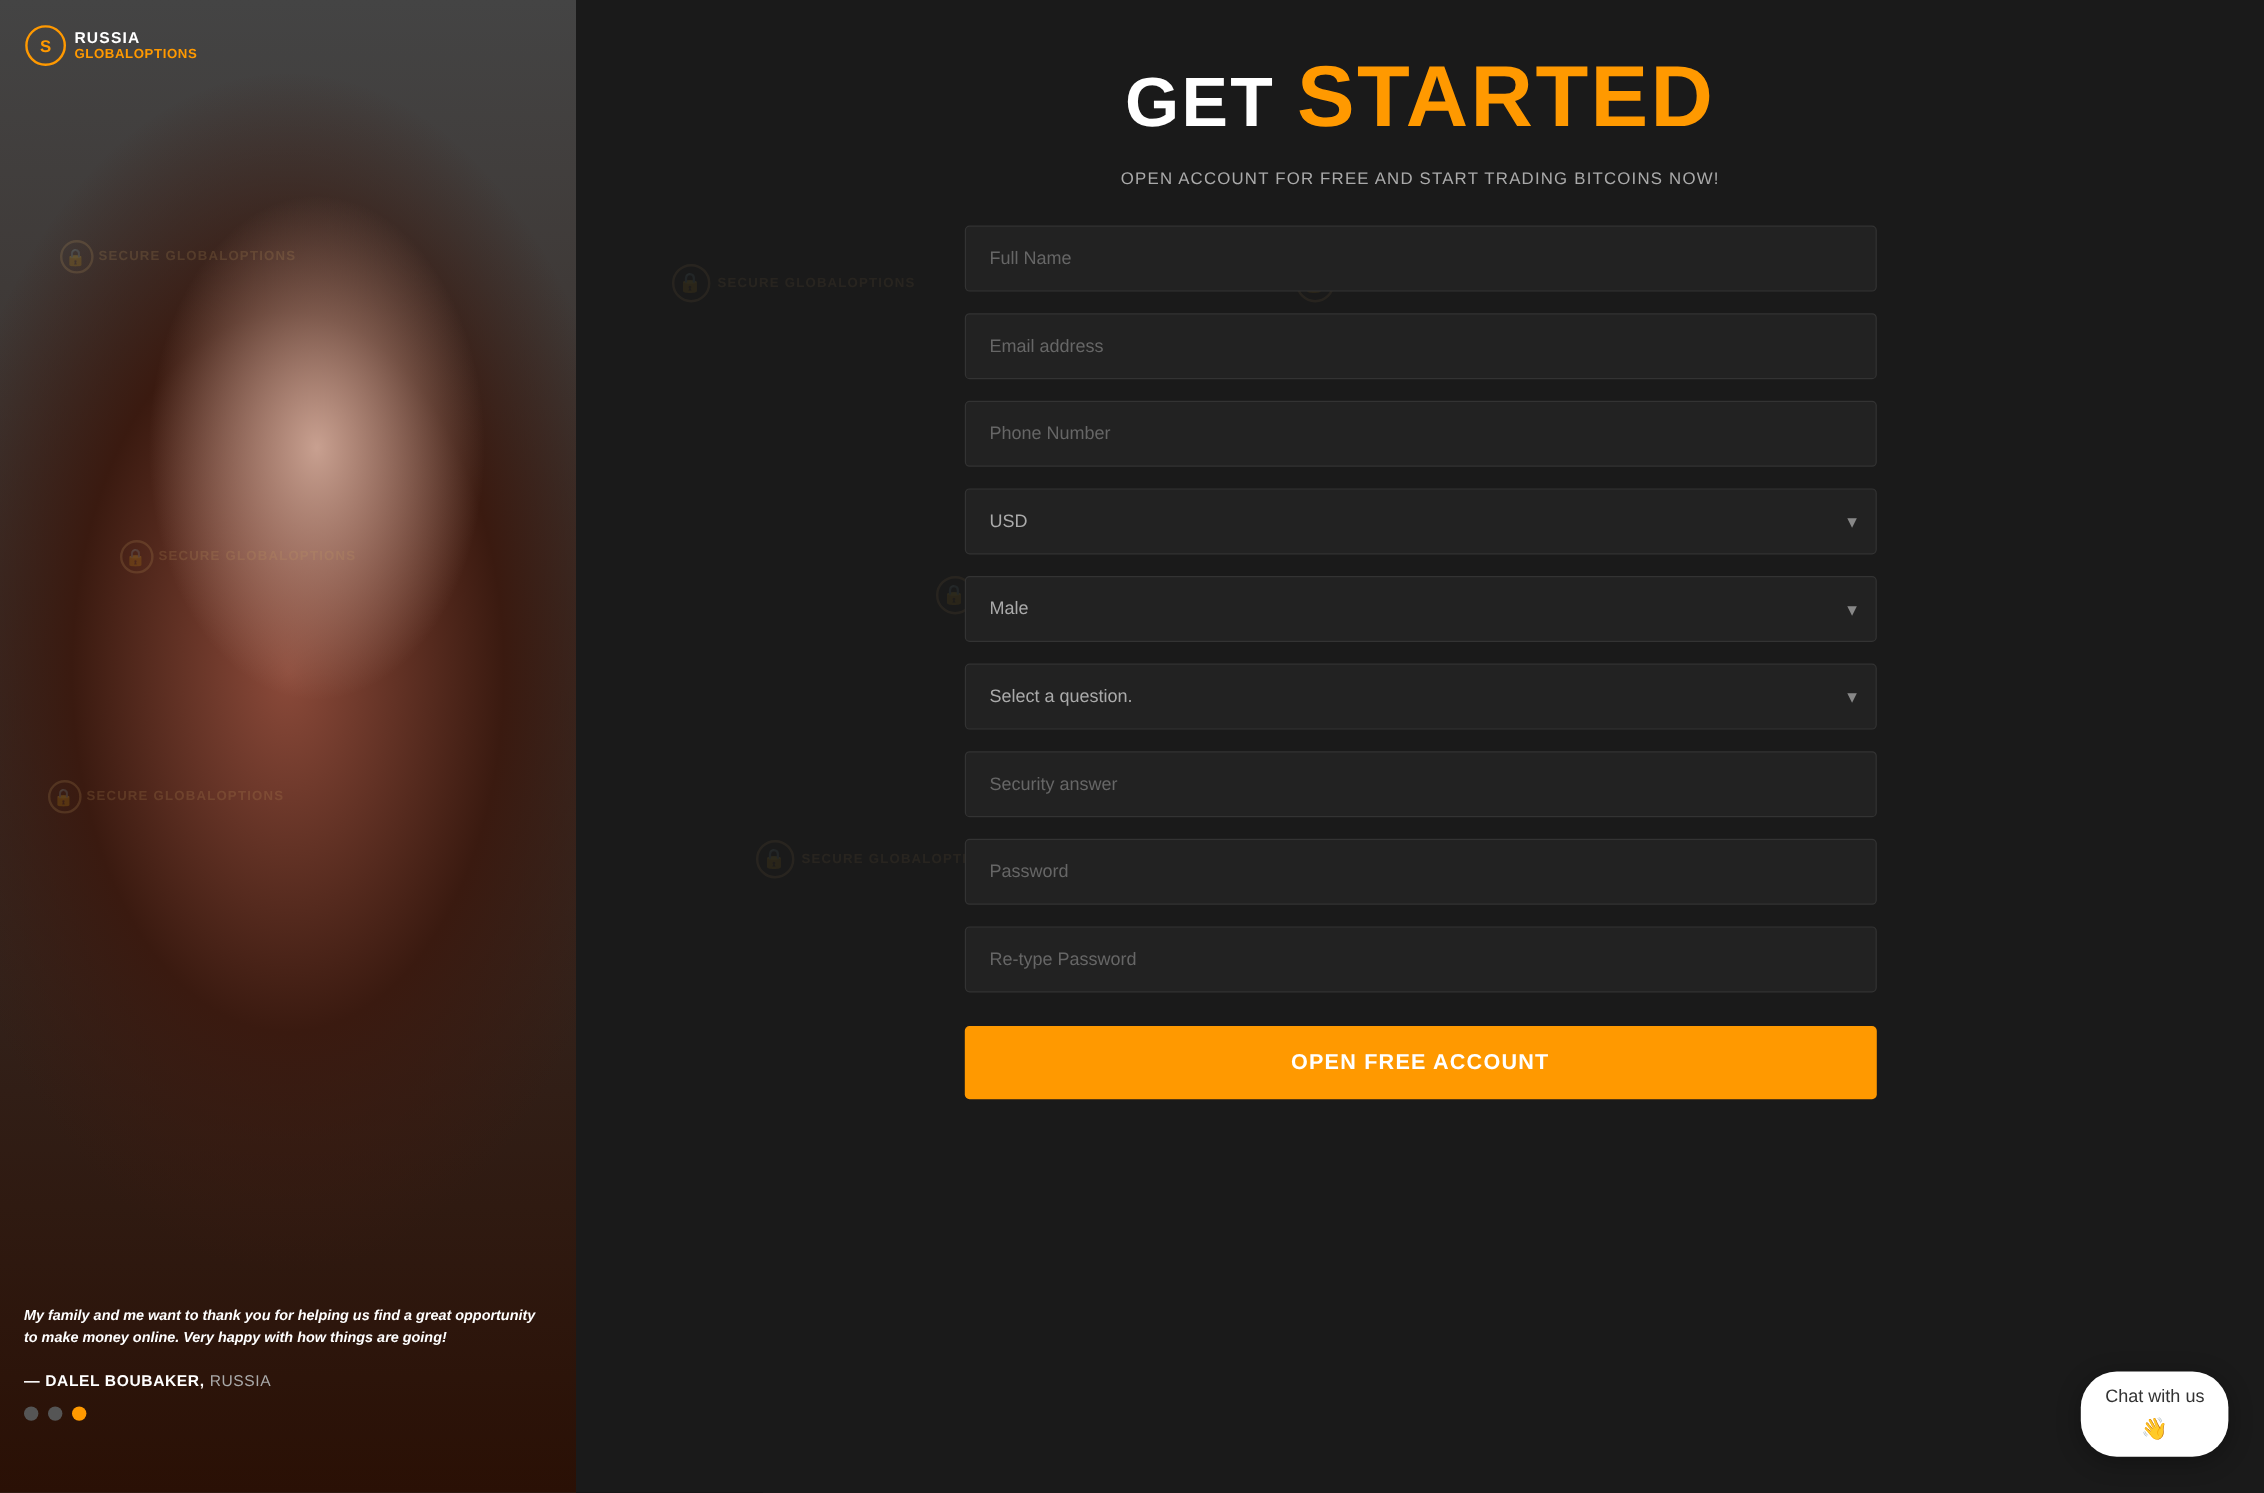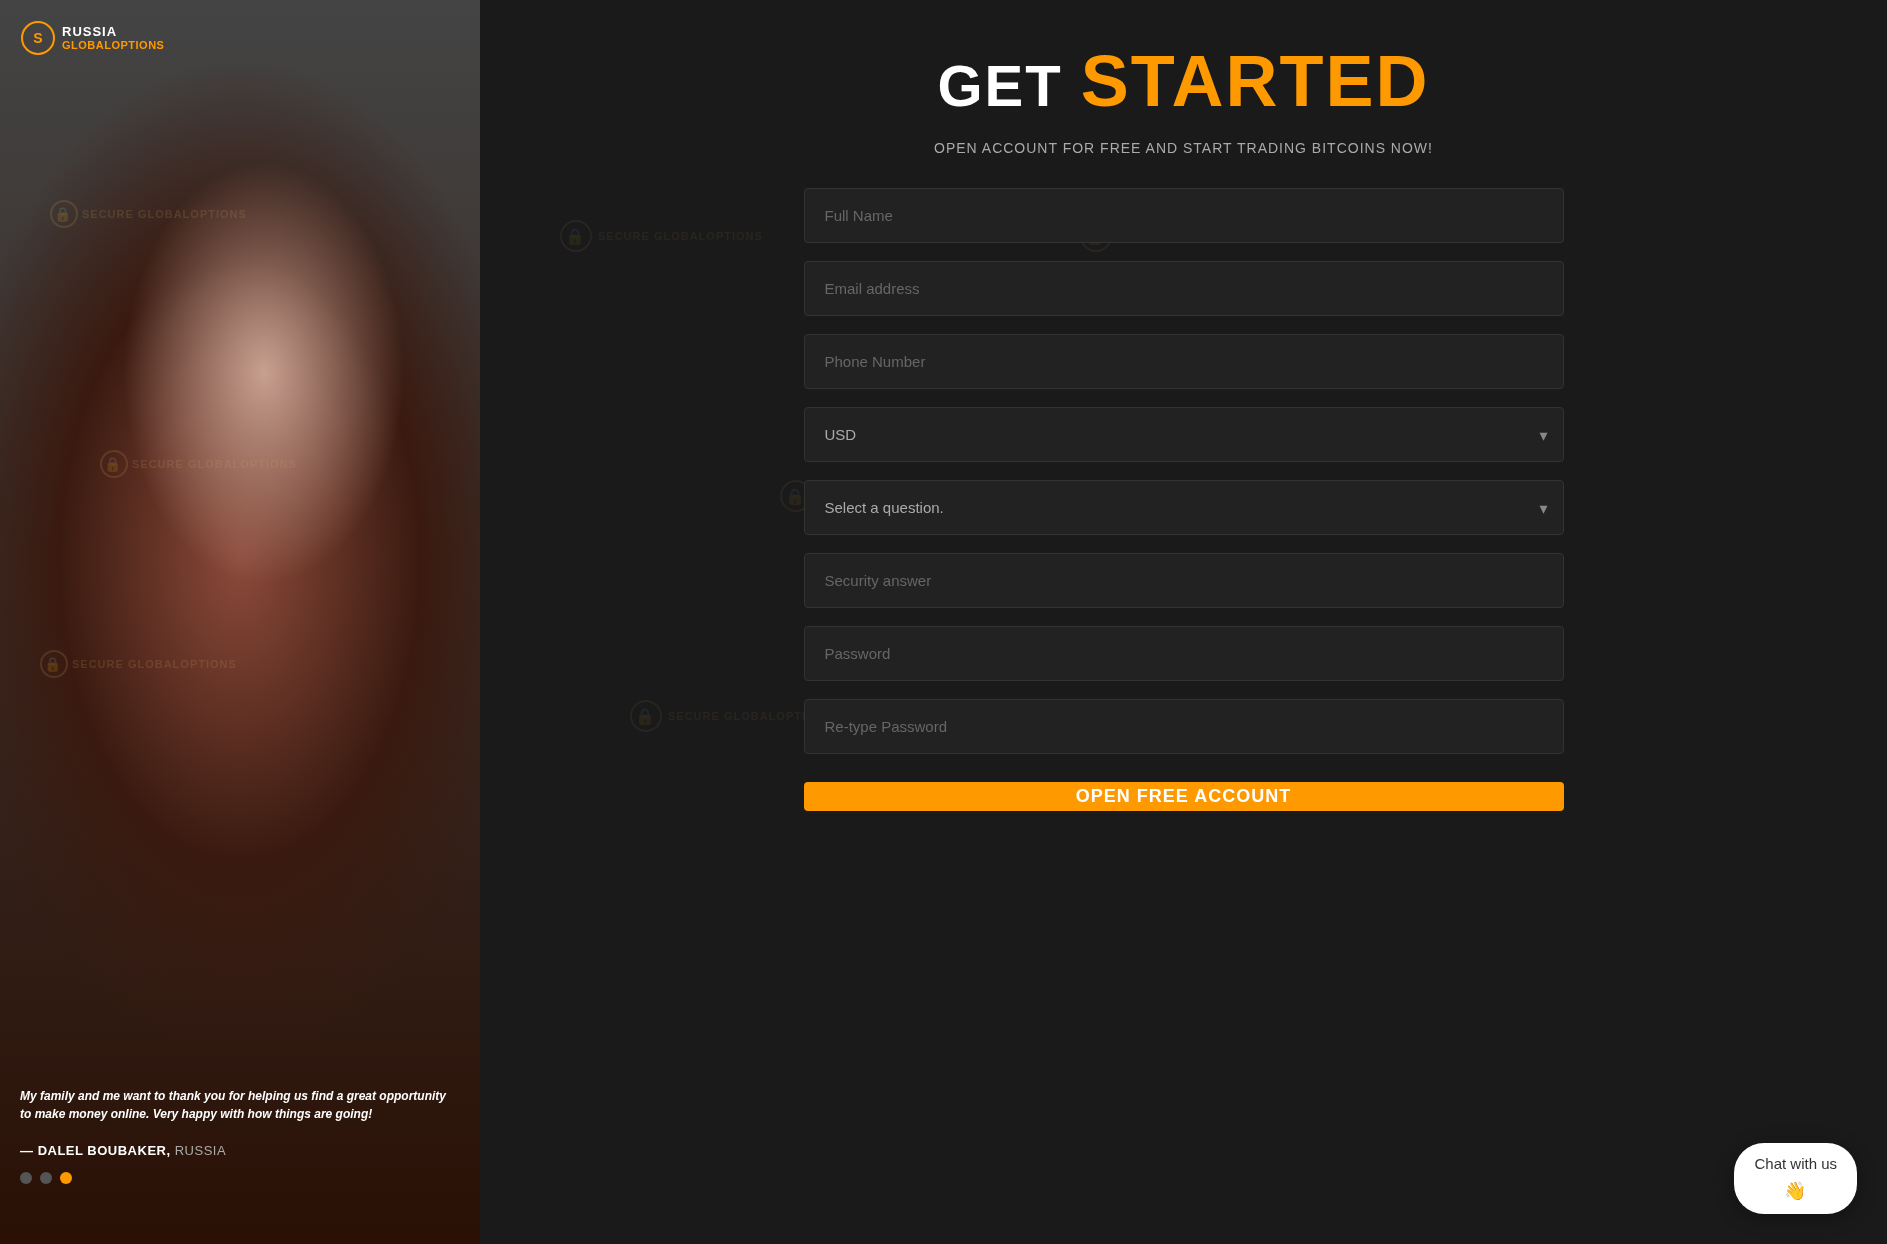--- a/index.html
+++ b/index.html
@@ -255,21 +255,21 @@
       padding-right: 40px;
       color: #aaa;
     }
     .submit-btn {
       width: 100%;
       background: #f90;
       color: #fff;
       font-size: 18px;
       font-weight: bold;
       text-transform: uppercase;
-      padding: 4px;
+      padding: 20px;
       border: none;
       border-radius: 4px;
       cursor: pointer;
       letter-spacing: 1px;
       margin-top: 10px;
     }
 
     
     .chat-widget {
       position: fixed;
@@ -386,20 +386,27 @@
 
     <div class="form-field select-wrapper">
       <select>
         <option>USD</option>
         <option>EUR</option>
         <option>GBP</option>
         <option>BTC</option>
       </select>
     </div>
 
+    <div class="form-field select-wrapper">
+      <select>
+        <option>Male</option>
+        <option>Female</option>
+        <option>Other</option>
+      </select>
+    </div>
 
 
     <div class="form-field select-wrapper">
       <select>
         <option>Select a question.</option>
         <option>What is your mother's maiden name?</option>
         <option>What was your first pet's name?</option>
         <option>What city were you born in?</option>
       </select>
     </div>

